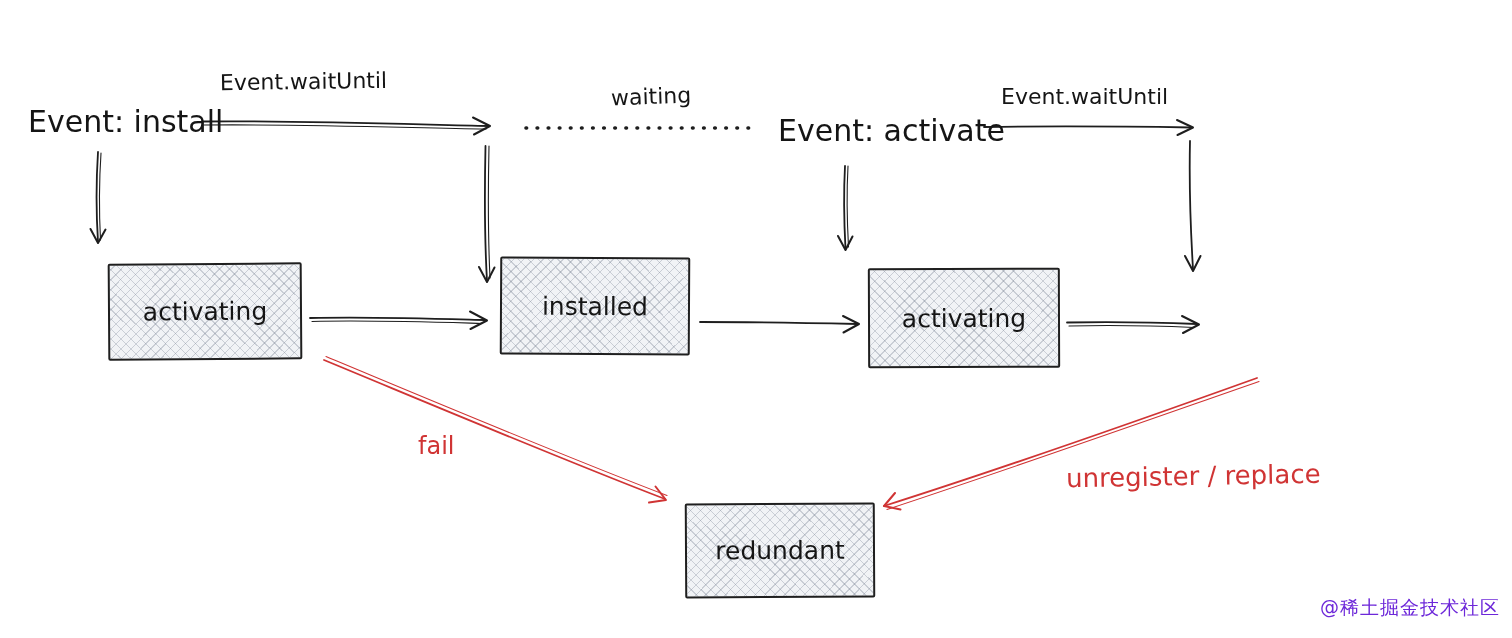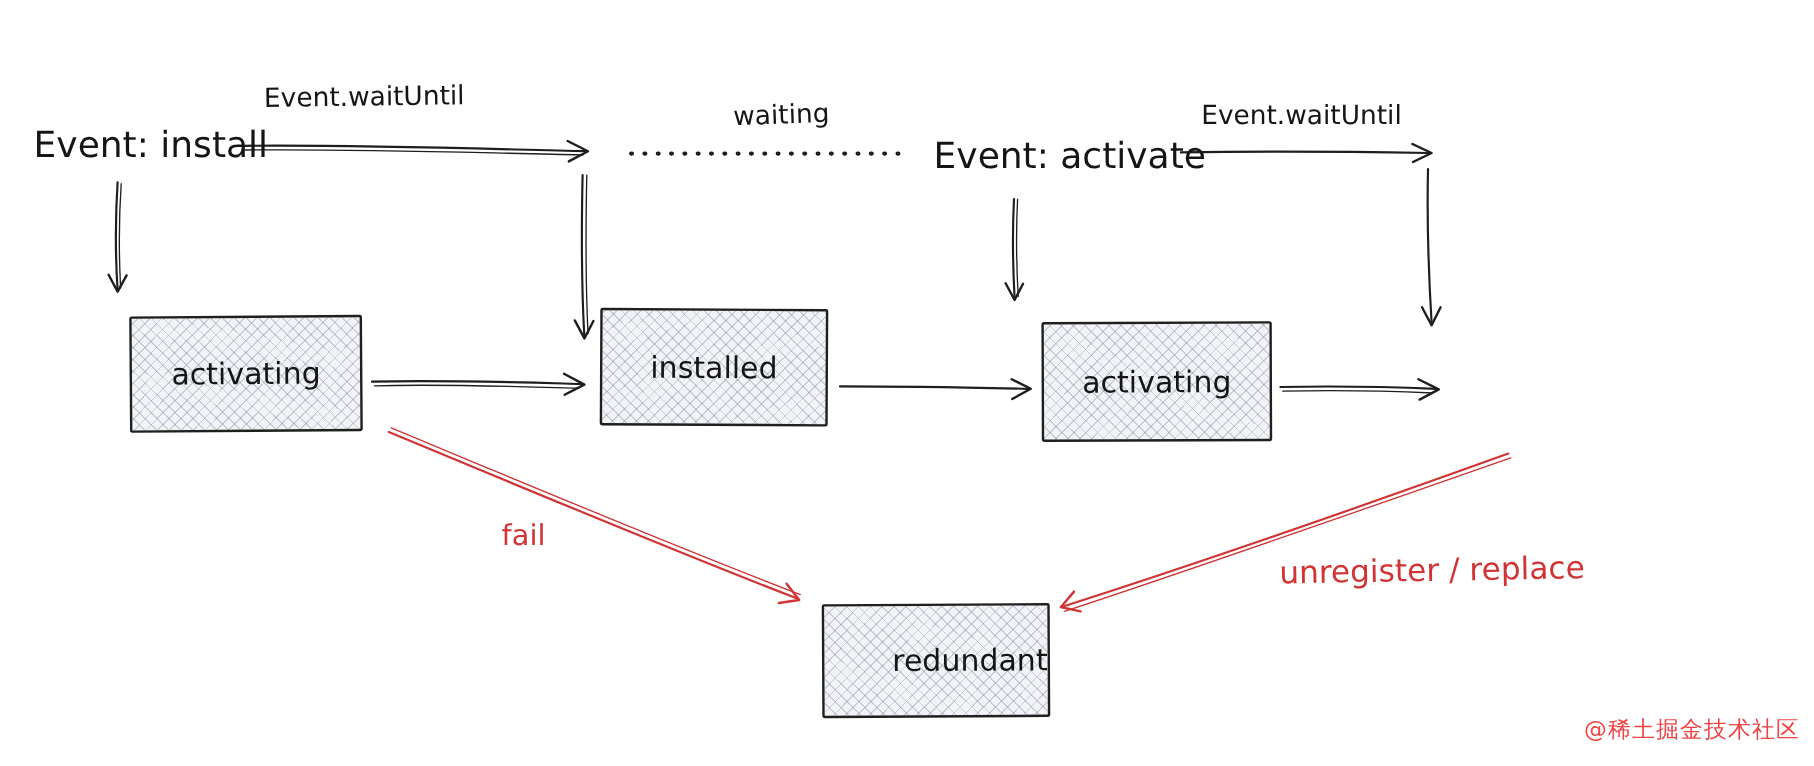--- a/index.html
+++ b/index.html
@@ -49,21 +49,21 @@
     color: #151515;
   }
   .lbl.big { font-size: 30px; }
   .lbl.mid { font-size: 22px; }
   .lbl.red { color: #d03434; }
   .watermark {
     position: absolute;
     right: 12px;
     top: 595px;
     font-size: 19px;
-    color: #ef4444;
+    color: #6d28d9;
     letter-spacing: 1px;
   }
 </style>
 </head>
 <body>
 
 <div class="canvas">
 
   <svg class="arrows-layer" viewBox="0 0 1512 638" xmlns="http://www.w3.org/2000/svg">
 
@@ -137,21 +137,21 @@
 
   <div class="state-box" style="left:108px; top:263px; width:194px; height:97px; transform:rotate(-0.4deg);">
     <span>activating</span>
   </div>
   <div class="state-box" style="left:500px; top:257px; width:190px; height:98px; transform:rotate(0.3deg);">
     <span>installed</span>
   </div>
   <div class="state-box" style="left:868px; top:268px; width:192px; height:100px; transform:rotate(-0.2deg);">
     <span>activating</span>
   </div>
-  <div class="state-box" style="left:685px; top:503px; width:190px; height:95px; transform:rotate(-0.3deg);justify-content:flex-end;">
+  <div class="state-box" style="left:685px; top:503px; width:190px; height:95px; transform:rotate(-0.3deg);">
     <span>redundant</span>
   </div>
 
   <div class="lbl big" style="left:28px; top:104px;">Event: install</div>
   <div class="lbl mid" style="left:220px; top:69px; transform:rotate(-0.8deg);">Event.waitUntil</div>
   <div class="lbl mid" style="left:611px; top:84px; transform:rotate(-2deg);">waiting</div>
   <div class="lbl big" style="left:778px; top:113px;">Event: activate</div>
   <div class="lbl mid" style="left:1001px; top:84px;">Event.waitUntil</div>
   <div class="lbl red" style="left:418px; top:432px; font-size:24px;">fail</div>
   <div class="lbl red" style="left:1066px; top:461px; font-size:26px; transform:rotate(-1deg);">unregister / replace</div>

